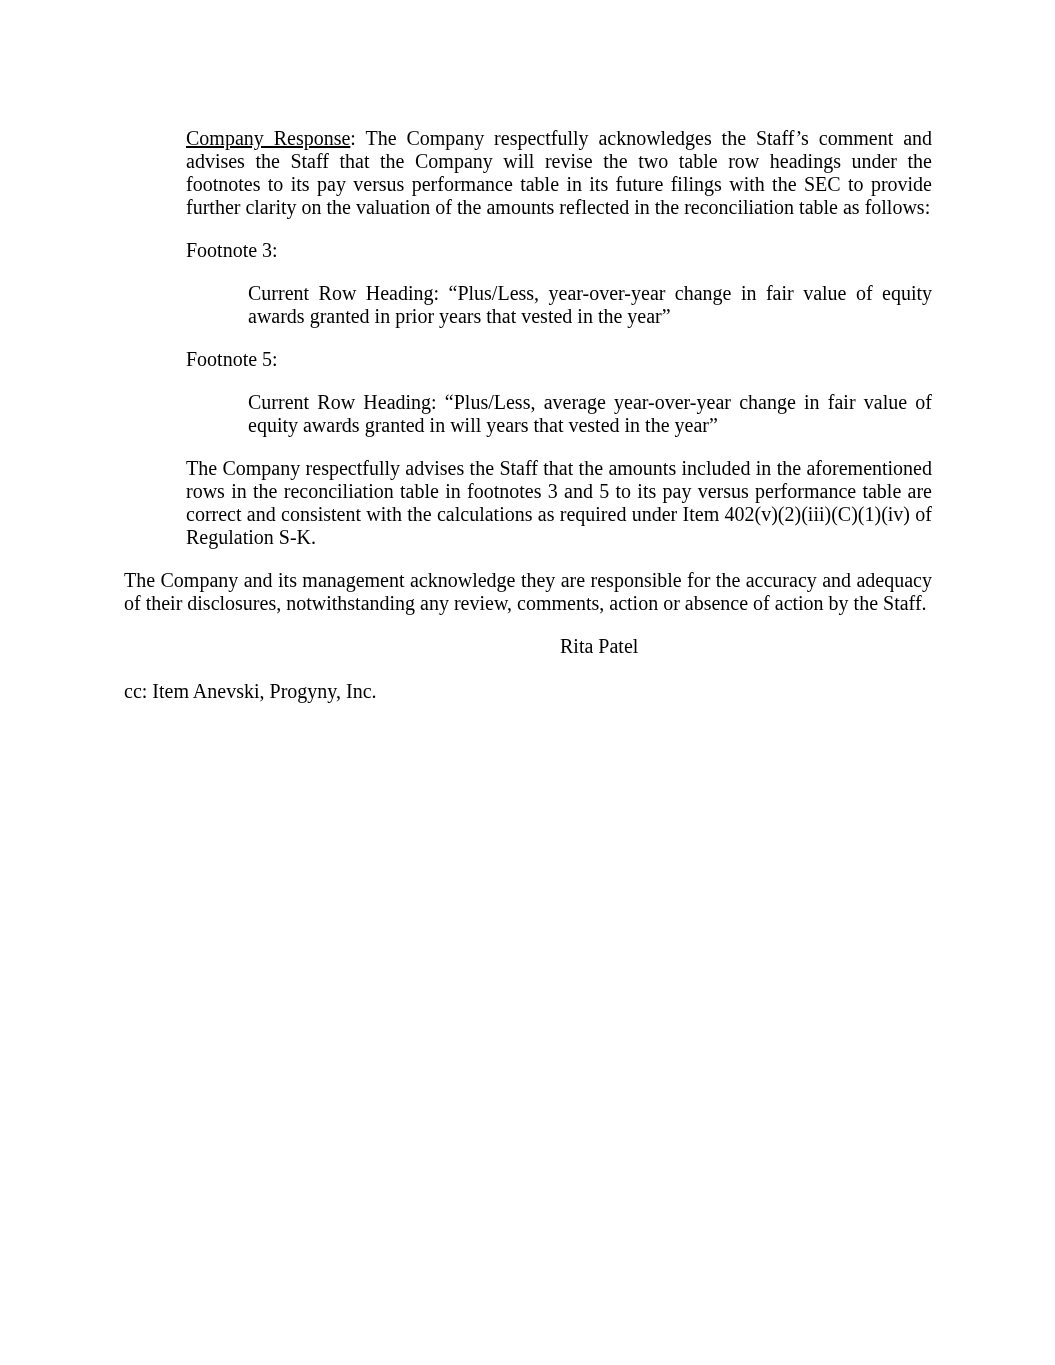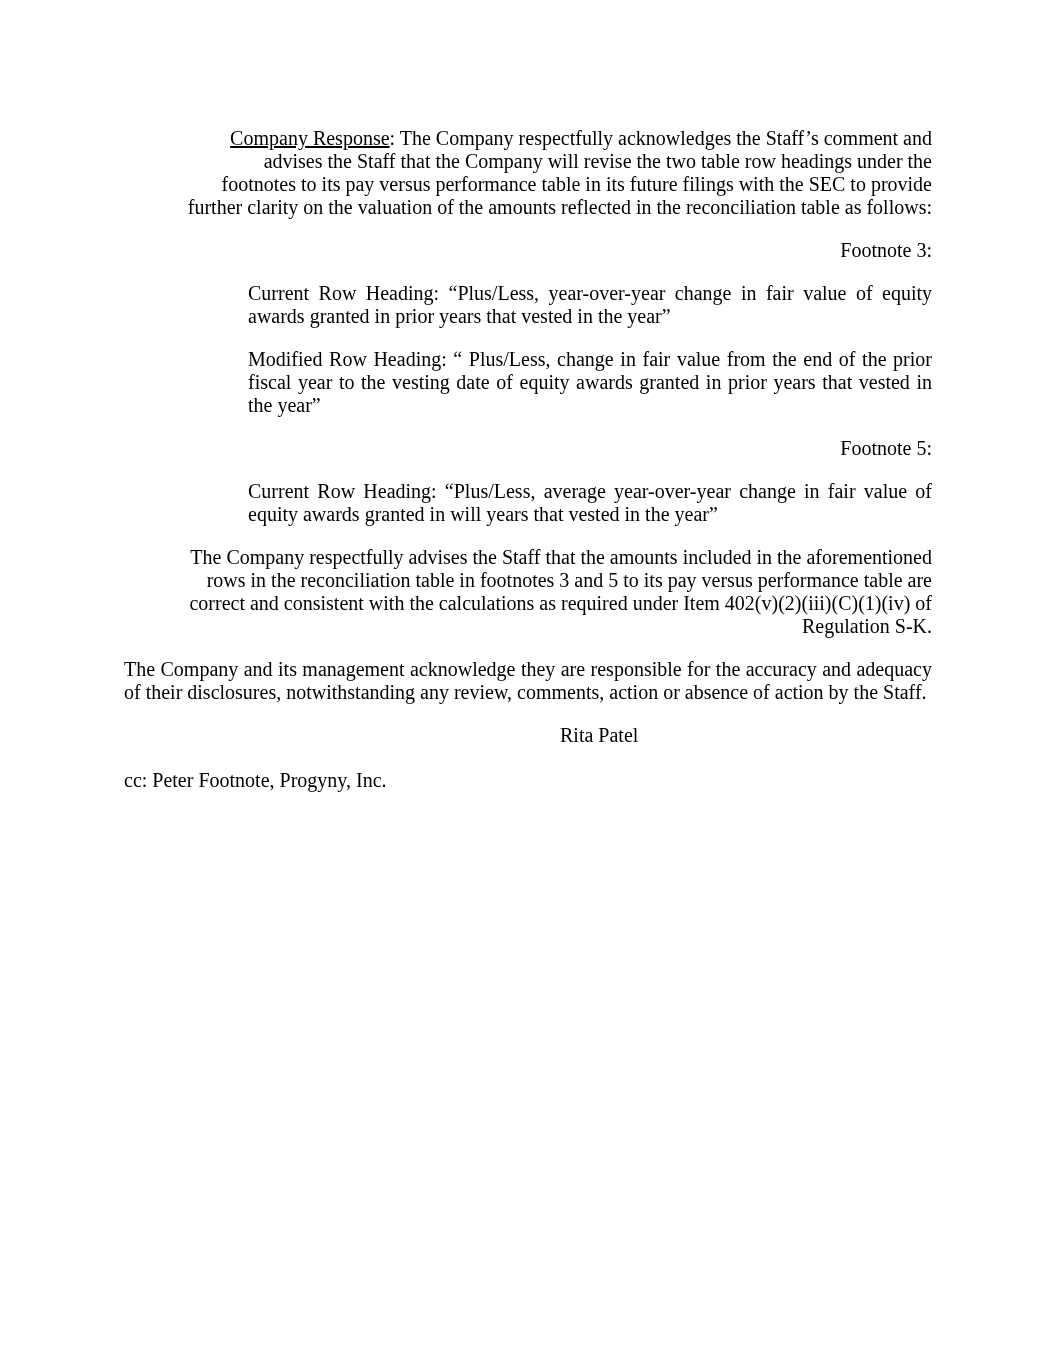--- a/index.html
+++ b/index.html
@@ -14,48 +14,47 @@
     overflow: hidden;
   }
   .page {
     width: 1055px;
     height: 1365px;
     padding: 127px 123px 0 124px;
     background: #ffffff;
   }
   .para { margin-bottom: 20px; }
   .justify { text-align: justify; }
-  .indent-1 { margin-left: 62px; text-align: right; }
+  .indent-1 { margin-left: 62px; }
   .indent-2 { margin-left: 124px; }
   .underline { text-decoration: underline; }
   .signature-block { margin-left: 436px; }
   .signature-block .para { margin-bottom: 22px; }
 </style>
 </head>
 <body>
 
 <div class="page">
 
   <p class="para indent-1 justify"><span class="underline">Company Response</span><span>: The Company respectfully acknowledges the Staff’s comment and advises the Staff that the Company will revise the two table row headings under the footnotes to its pay versus performance table in its future filings with the SEC to provide further clarity on the valuation of the amounts reflected in the reconciliation table as follows:</span></p>
 
   <p class="para indent-1">Footnote 3:</p>
 
   <p class="para indent-2 justify">Current Row Heading: “Plus/Less, year-over-year change in fair value of equity awards granted in prior years that vested in the year”</p>
 
-  <p class="para indent-2 justify">Modified Row Heading: “ Plus/Less, change in fair value from the end of the prior fiscal year to the vesting date of equity awards granted in prior years that vested in the year”</p>
 
   <p class="para indent-1">Footnote 5:</p>
 
   <p class="para indent-2 justify">Current Row Heading: “Plus/Less, average year-over-year change in fair value of equity awards granted in will years that vested in the year”</p>
 
 
   <p class="para indent-1 justify">The Company respectfully advises the Staff that the amounts included in the aforementioned rows in the reconciliation table in footnotes 3 and 5 to its pay versus performance table are correct and consistent with the calculations as required under Item 402(v)(2)(iii)(C)(1)(iv) of Regulation S-K.</p>
 
   <p class="para justify">The Company and its management acknowledge they are responsible for the accuracy and adequacy of their disclosures, notwithstanding any review, comments, action or absence of action by the Staff.</p>
 
 
   <div class="signature-block">
     <p class="para">Rita Patel</p>
   </div>
 
-  <p class="para">cc: Peter Footnote, Progyny, Inc.</p>
+  <p class="para">cc: Item Anevski, Progyny, Inc.</p>
 
 </div>
 
 </body></html>

